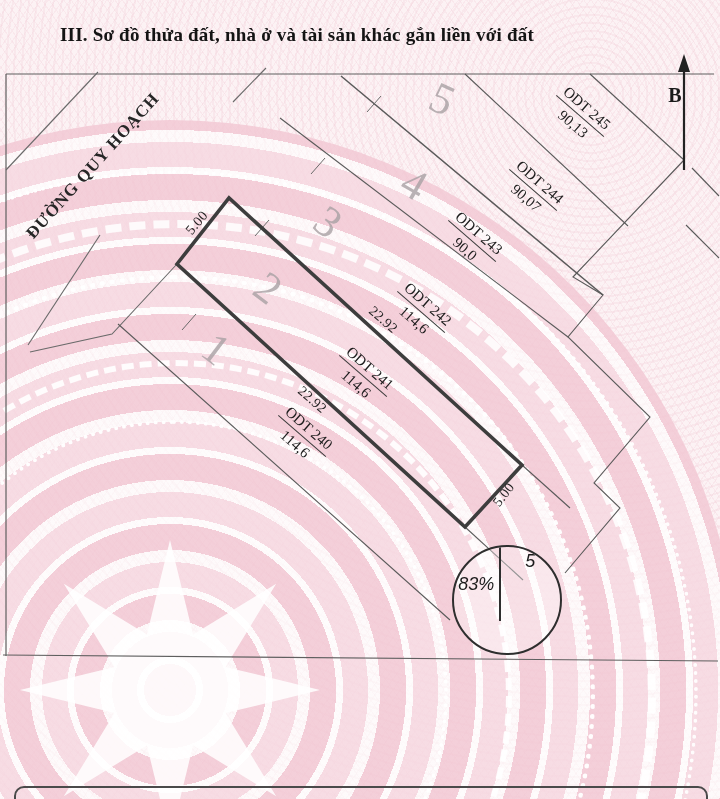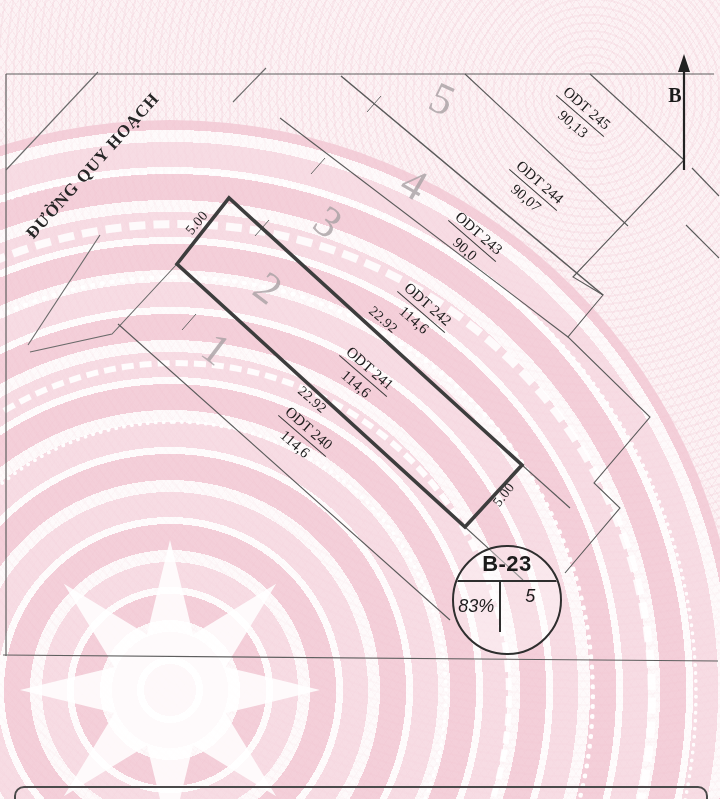--- a/index.html
+++ b/index.html
@@ -73,20 +73,21 @@
 <div class="page">
 
   <div class="drum"></div>
   <div class="ring r1"></div>
   <div class="ring r2"></div>
   <div class="ring r3"></div>
   <div class="ring r4"></div>
   <div class="ring r5"></div>
   <div class="star"></div>
 
+  <div class="title">III. Sơ đồ thửa đất, nhà ở và tài sản khác gắn liền với đất</div>
 
   <svg class="lines" width="720" height="799" viewBox="0 0 720 799">
 
     <g stroke="#5f5f5f" stroke-width="1.2" fill="none">
       <path d="M6,74 L714,74"></path>
       <path d="M6,74 L6,656"></path>
       <path d="M3,655 L718,661"></path>
     </g>
 
     <g stroke="#6a6a6a" stroke-width="1.1" fill="none">
@@ -163,21 +164,20 @@
     <div class="pcode">ODT 245</div>
     <div class="parea">90,13</div>
   </div>
 
   <div class="lbl dim" style="left:197px;top:223px;--r:-50deg">5.00</div>
   <div class="lbl dim" style="left:383px;top:320px;--r:41deg">22.92</div>
   <div class="lbl dim" style="left:312px;top:400px;--r:41deg">22.92</div>
   <div class="lbl dim" style="left:504px;top:495px;--r:-52deg">5.00</div>
 
   <div class="stamp">
-    <div class="srow srow1">B-23</div>
     <div class="srow3">
       <div class="scell1">83%</div>
       <div class="scell2">5</div>
     </div>
   </div>
 
   <div class="bottombox"></div>
 
 </div>
 

